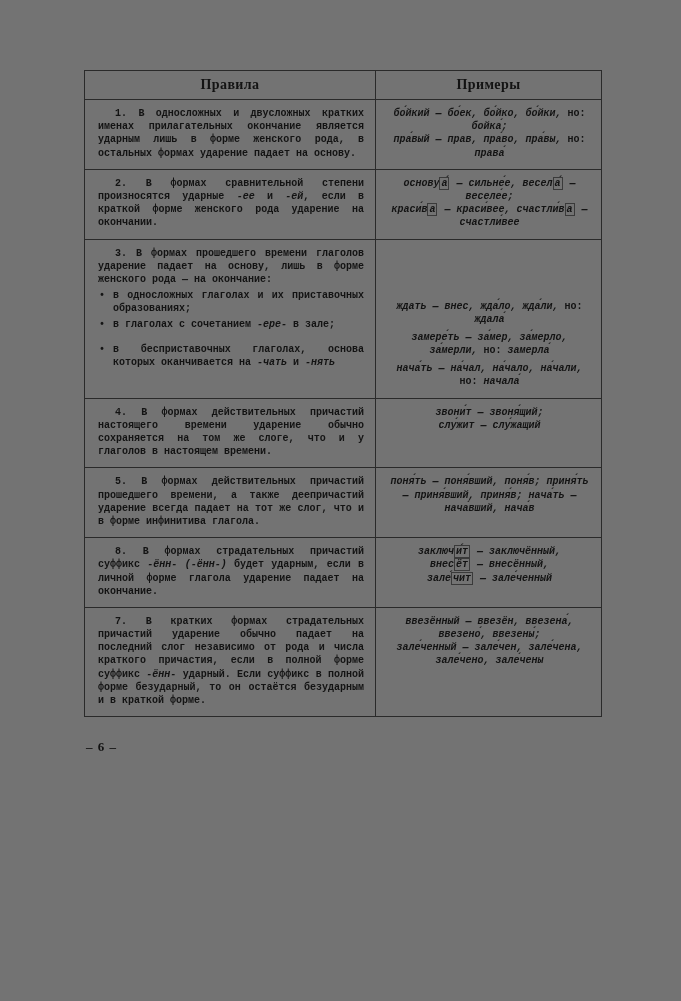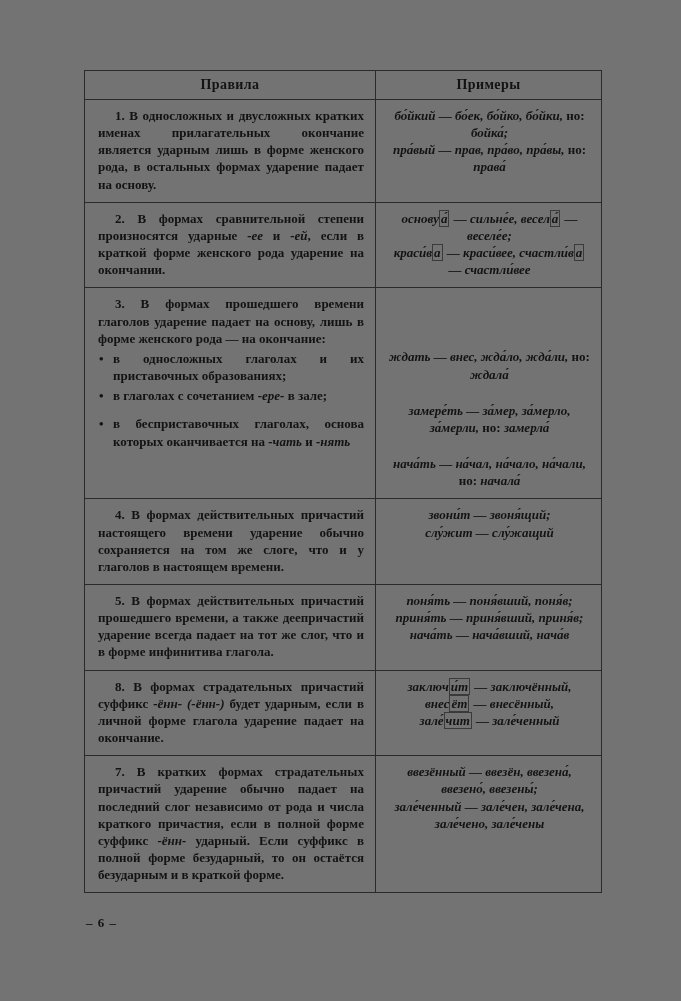--- a/index.html
+++ b/index.html
@@ -26,24 +26,25 @@
     vertical-align: top;
   }
   .rules-table th {
     font-size: 14px;
     font-weight: bold;
     text-align: center;
     padding: 6px 4px;
     letter-spacing: 0.4px;
   }
   .rules-table td {
-    font-size: 13px;
+    font-size: 10px;
     line-height: 1.32;
     font-weight: bold;
     padding: 7px 11px 9px 13px;
+    font-family: Liberation Mono, monospace;
   }
   col.c-rule { width: 291px; }
   col.c-ex   { width: 226px; }
   .rule-cell { text-align: justify; }
   .example-cell {
     font-style: italic;
     text-align: center;
   }
   .rule-text { text-indent: 17px; }
   .rule-bullets {
@@ -67,21 +68,21 @@
   .s-i { font-style: italic; }
   .s-r { font-style: normal; }
   .s-box {
     font-style: italic;
     border: 1px solid #3a3a3a;
     padding: 0 1px;
     margin: 0 1px 0 0;
   }
   .ex-par { margin: 0; }
   tr.row-3 .example-cell { padding-top: 60px; }
-  tr.row-3 .ex-par + .ex-par { margin-top: 19px; }
+  tr.row-3 .ex-par + .ex-par { margin-top: 5px; }
   .page-number {
     margin-top: 22px;
     margin-left: 2px;
     font-size: 13px;
     font-weight: bold;
     letter-spacing: 1px;
   }
 </style>
 </head>
 <body>

